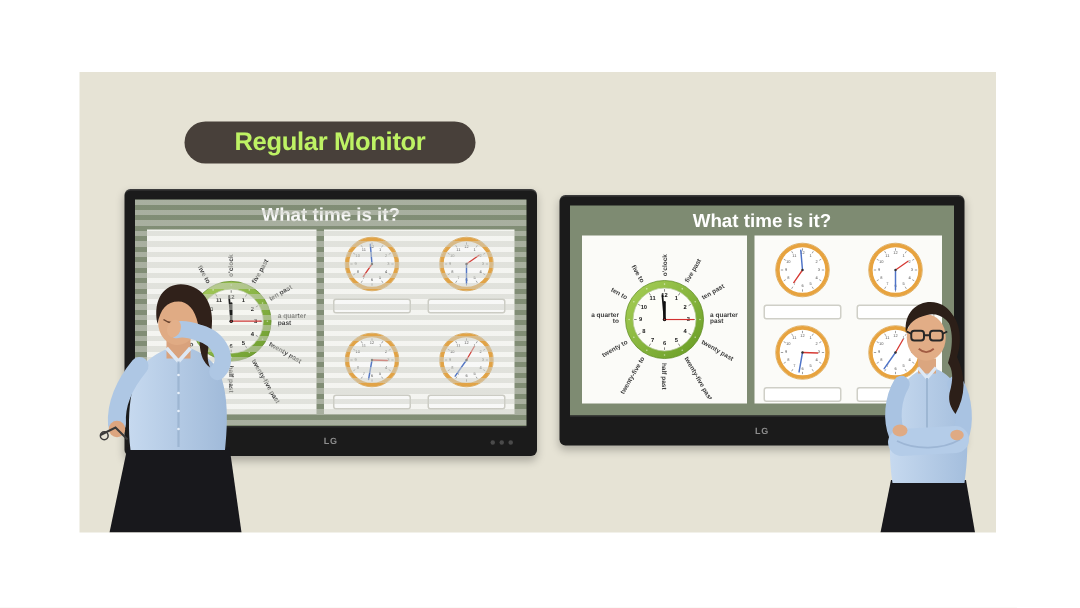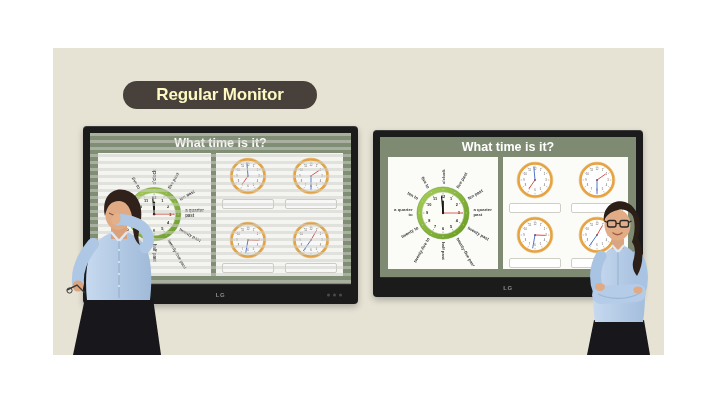--- a/index.html
+++ b/index.html
@@ -1,21 +1,21 @@
 <!DOCTYPE html>
 <html style="--backdrop: #e6e3d5; --pill-dark: #48403a; --pill-red: #c50a50; --green: #7e8b72; --bezel: #1b1b1b;"><head>
 <meta charset="utf-8">
 <style>
   html,body{margin:0;padding:0;background:#ffffff;}
   *{box-sizing:border-box;}
   .stage{position:relative;width:720px;height:405px;background:#ffffff;overflow:hidden;
          font-family:"Liberation Sans",sans-serif;}
   .backdrop{position:absolute;left:53px;top:48px;width:611px;height:307px;
             background:var(--backdrop,#e6e3d5);}
-  .pill{position:absolute;top:81px;height:28px;border-radius:15px;color:#fef9c3;
+  .pill{position:absolute;top:81px;height:28px;border-radius:15px;color:#bef264;
         font-weight:bold;font-size:17px;display:flex;align-items:center;justify-content:center;
         letter-spacing:-0.2px;}
   .pill-dark{left:123px;width:194px;background:var(--pill-dark,#48403a);}
   .pill-red{left:394px;width:230px;background:var(--pill-red,#c50a50);}
 
   .monitor{position:absolute;background:var(--bezel,#1b1b1b);border-radius:4px;
            padding:7px 7px 0;box-shadow:0 3px 6px rgba(0,0,0,.25), inset 0 1px 0 rgba(255,255,255,.14);}
   .monitor-left{left:83px;top:126px;width:275px;height:178px;}
   .monitor-right{left:373px;top:130px;width:270px;height:167px;}
 

